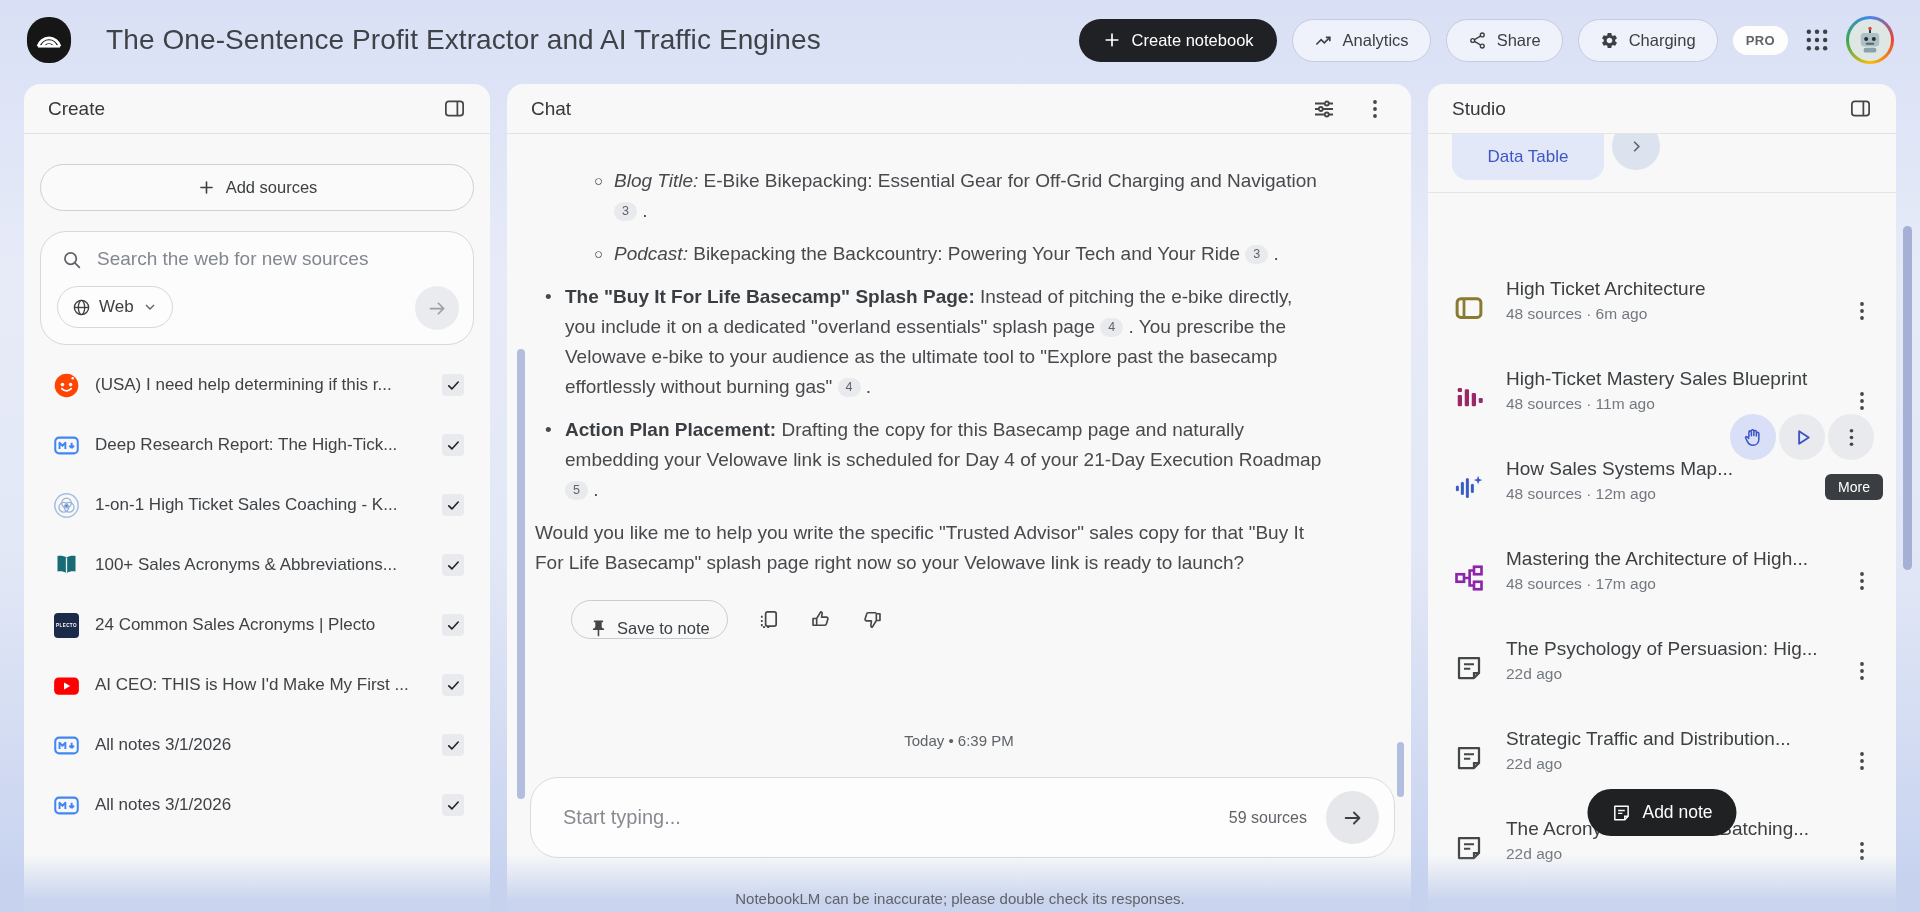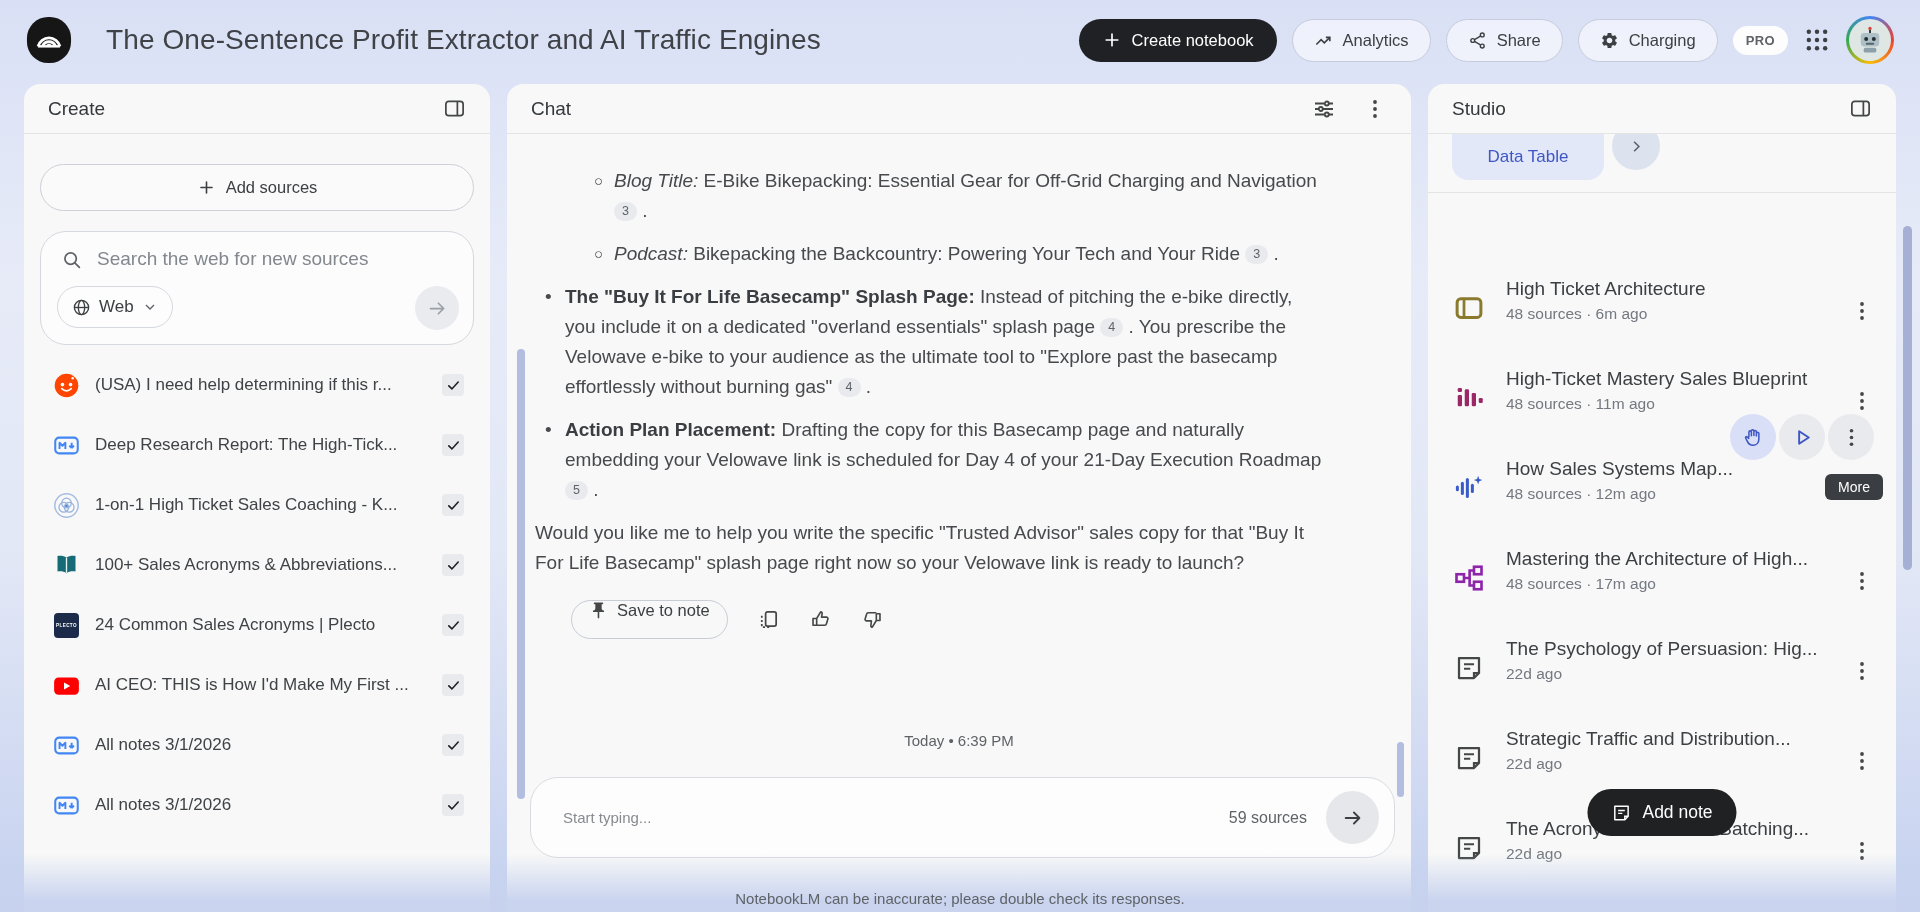--- a/index.html
+++ b/index.html
@@ -68,27 +68,27 @@
   .cp{position:relative;font-size:19px;line-height:30px;color:#47494d;margin-bottom:13px;}
   .cp.li1{padding-left:30px;}
   .cp.li2{padding-left:79px;}
   .cp .marker{position:absolute;top:0;}
   .cp.li1 .marker{left:10px;}
   .cp.li2 .marker{left:59px;font-size:15px;}
   .cp .b{font-weight:700;color:#3a3d41;}
   .cp .i{font-style:italic;}
   .chipn{display:inline-block;background:#e8eaed;border-radius:10px;min-width:9px;padding:0 7px;font-size:12.5px;line-height:19px;color:#5f6368;text-align:center;transform:translateY(-2px);}
   .chat-actions{display:flex;align-items:center;gap:29px;margin:22px 0 0 36px;}
-  .save-note{display:flex;align-items:flex-start;gap:9px;height:39px;padding:0 17px;border:1px solid #c8ccd4;border-radius:20px;font-size:16.5px;color:#3c4043;background:transparent;}
+  .save-note{display:flex;align-items:flex-end;gap:9px;height:39px;padding:0 17px;border:1px solid #c8ccd4;border-radius:20px;font-size:16.5px;color:#3c4043;background:transparent;}
   .save-note svg{width:19px;height:19px;color:#444746;}
   .mini{width:23px;height:23px;color:#444746;}
   .mini svg{width:23px;height:23px;}
   .timestamp{position:absolute;left:0;right:0;top:648px;text-align:center;font-size:15px;color:#5f6368;}
   .inputbar{position:absolute;left:23px;top:693px;width:865px;height:81px;border:1px solid #d8dbe2;border-radius:28px;background:#fdfdfd;display:flex;align-items:center;padding:0 15px 0 30px;box-sizing:border-box;}
-  .inputbar input{flex:1;border:none;outline:none;background:transparent;font-size:15px;color:#3c4043;font-family:inherit;}
+  .inputbar input{flex:1;border:none;outline:none;background:transparent;font-size:20px;color:#3c4043;font-family:inherit;}
   .inputbar input::placeholder{color:#878b91;}
   .src-count{font-size:16px;color:#5f6368;margin-right:19px;white-space:nowrap;}
   .send-btn{width:53px;height:53px;border-radius:50%;background:#e5e7ea;display:flex;align-items:center;justify-content:center;}
   .send-btn svg{width:22px;height:22px;color:#3c4043;}
 
   
   .studio{overflow:hidden;}
   .chiprow{position:relative;height:58px;border-bottom:1px solid #e3e5e3;overflow:hidden;}
   .dt-chip{position:absolute;left:24px;top:-16px;width:152px;height:62px;border-radius:16px;background:#e2e8f8;color:#3f56c5;font-size:17px;display:flex;align-items:flex-end;justify-content:center;padding-bottom:13px;box-sizing:border-box;}
   .chev-btn{position:absolute;left:184px;top:-12px;width:48px;height:48px;border-radius:50%;background:#dde2ef;display:flex;align-items:center;justify-content:center;}

